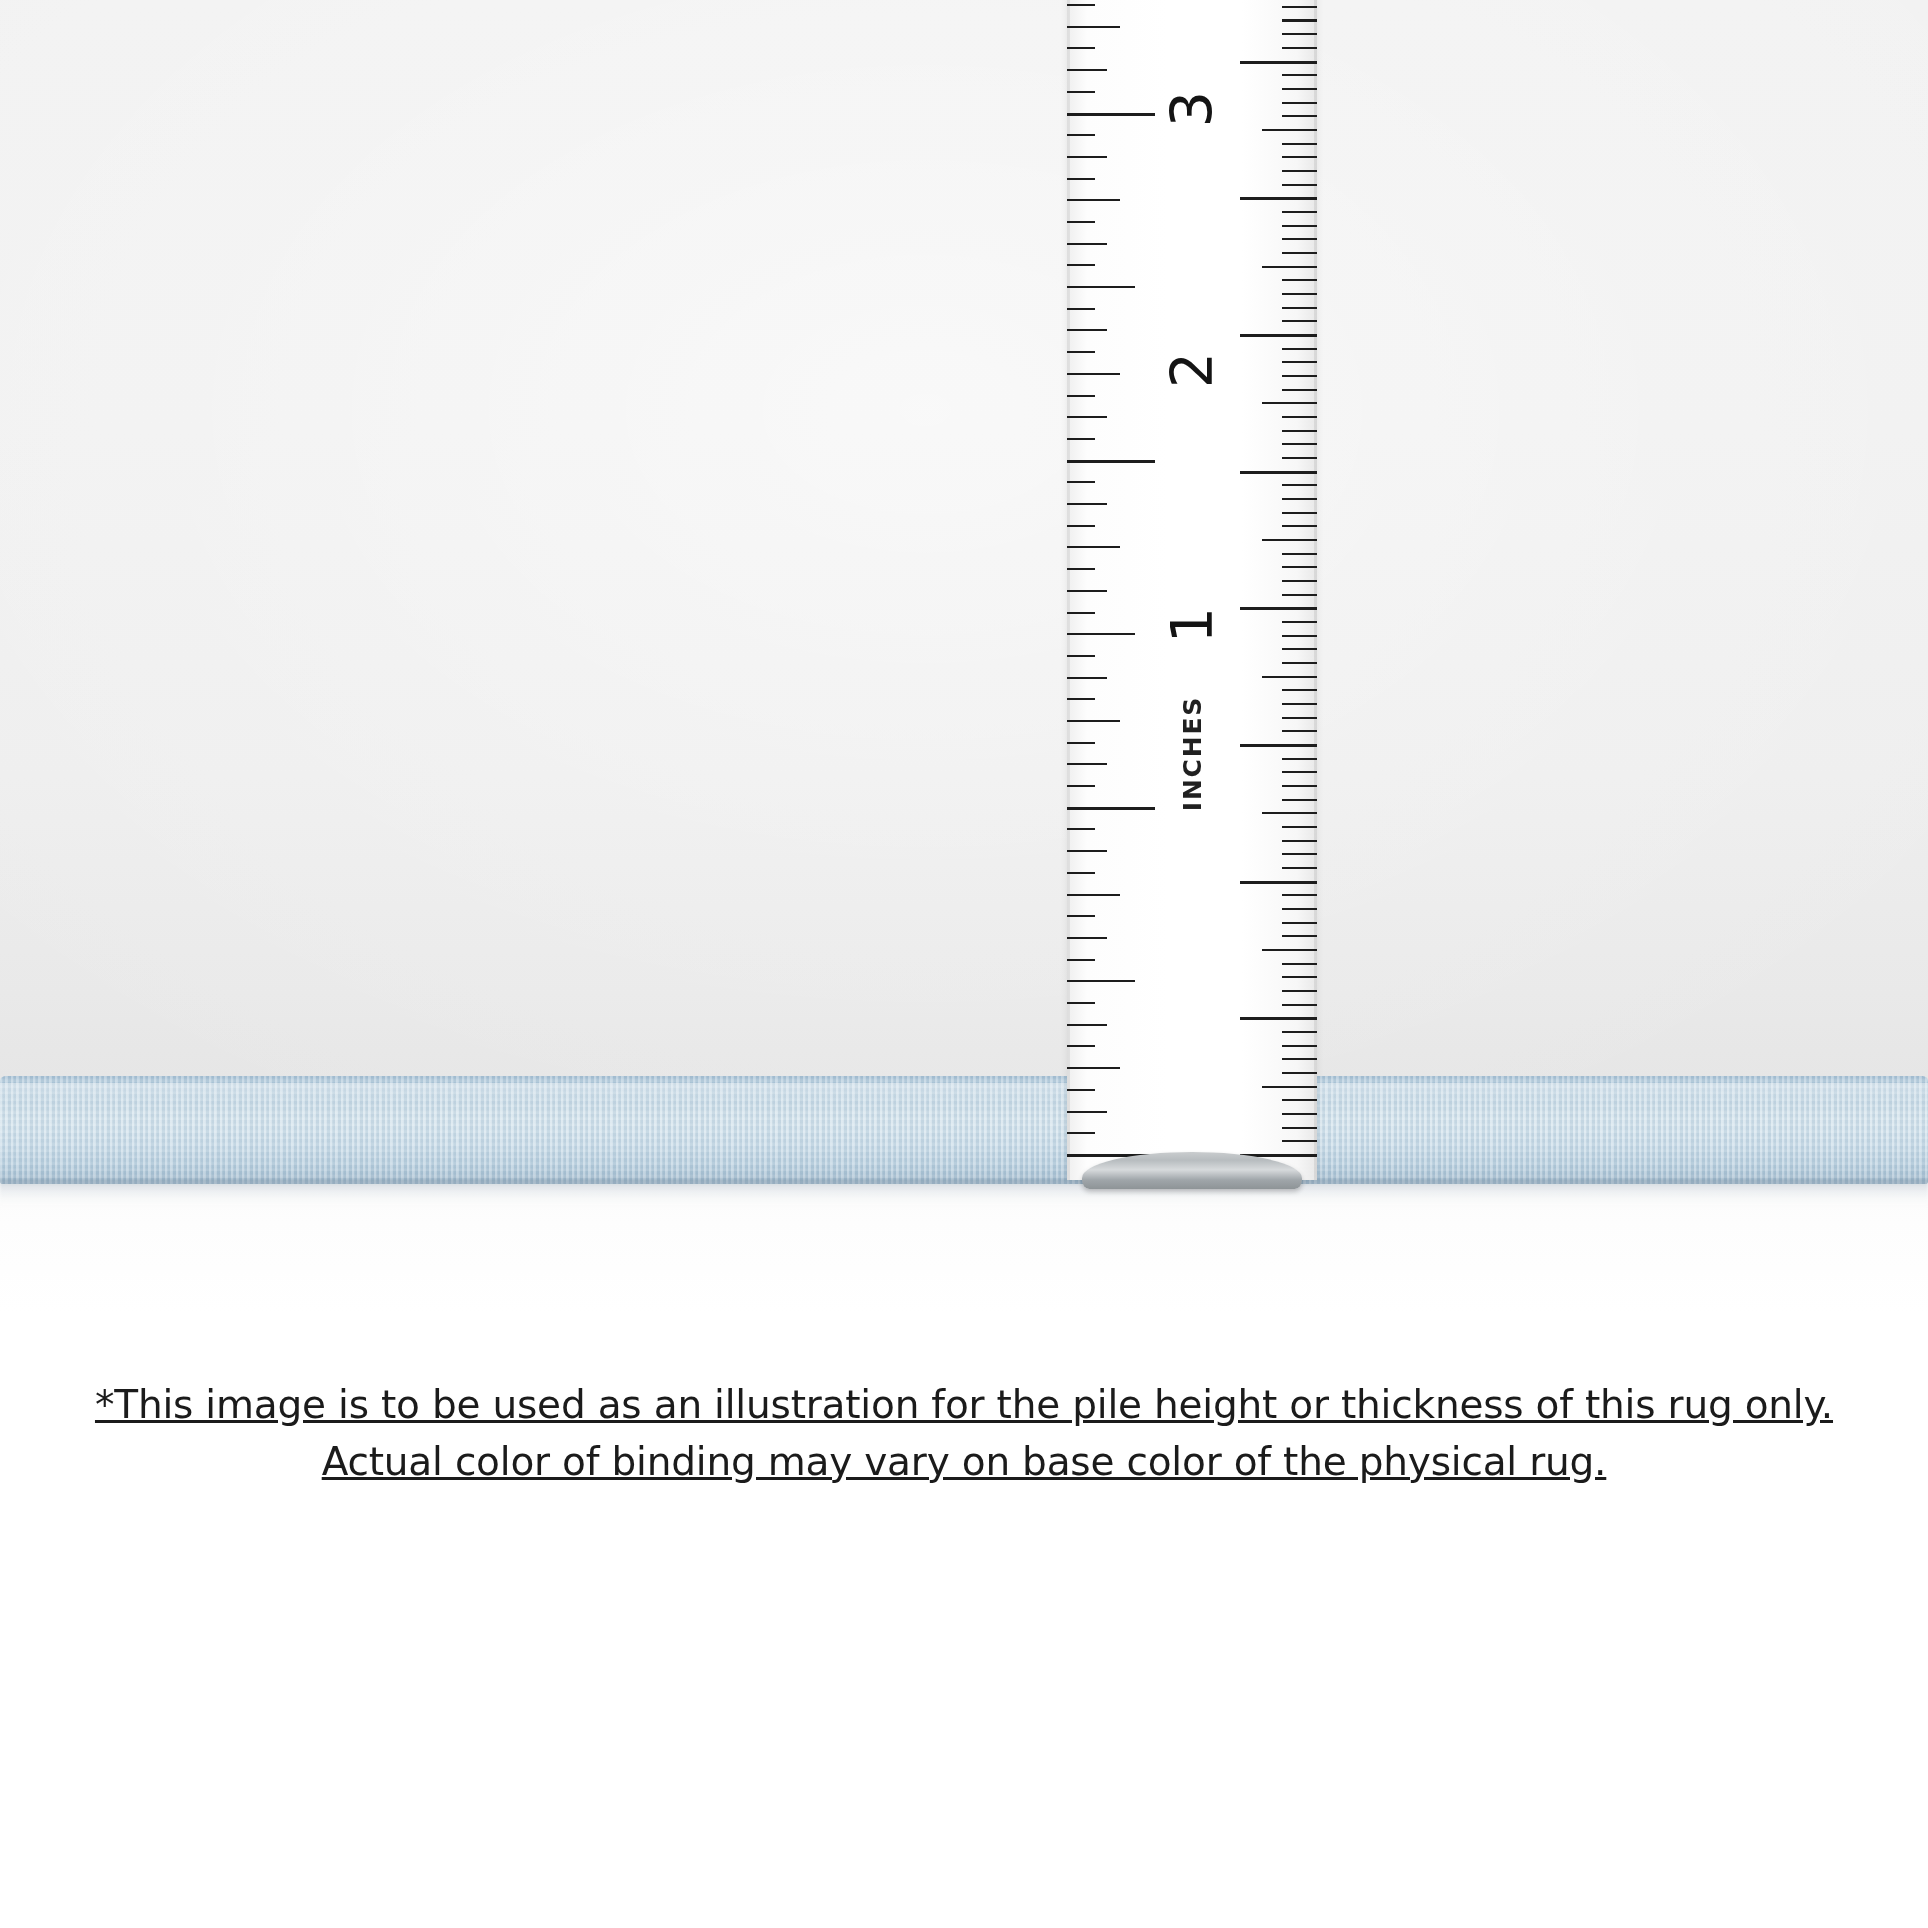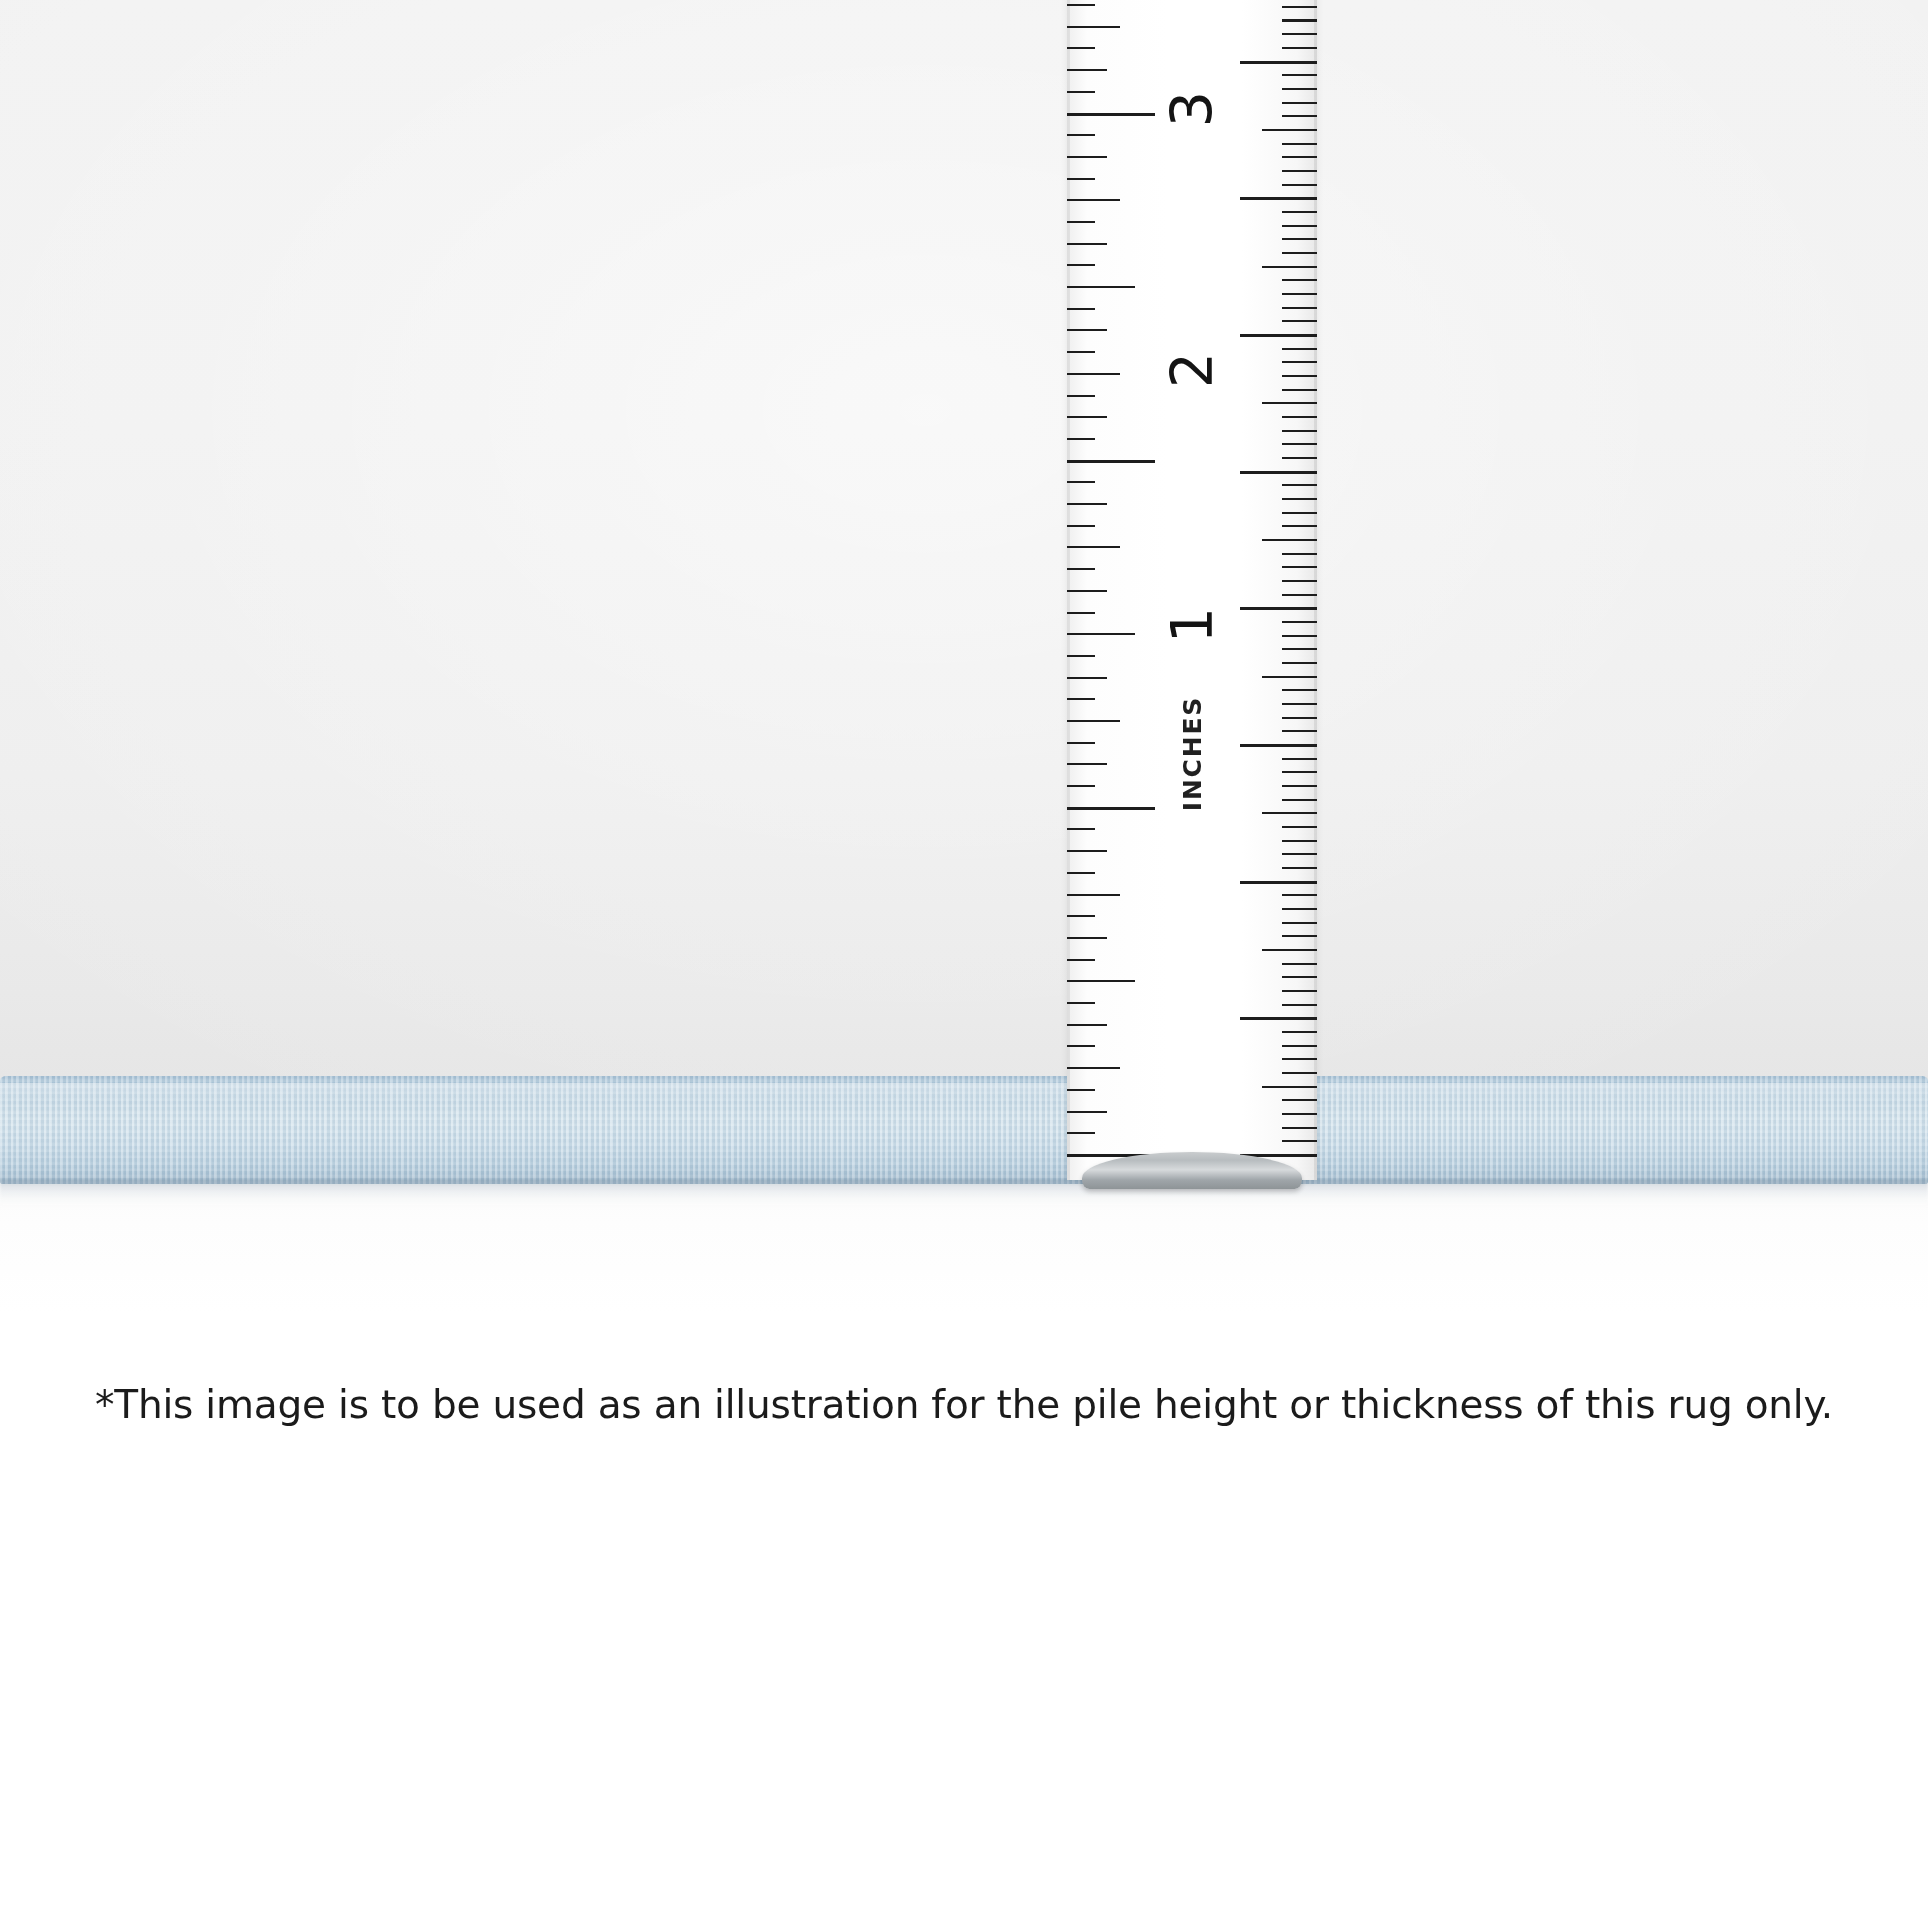--- a/index.html
+++ b/index.html
@@ -249,21 +249,21 @@
     left: 0;
     top: 1377px;
     width: 1928px;
     text-align: center;
     color: #1b1b1b;
     font-family: "DejaVu Sans", sans-serif;
     font-size: 39px;
     line-height: 1.45;
     letter-spacing: -0.2px;
   }
-  .caption .line { display: block; }
+  .caption .line { display: block; text-decoration: underline; }
 </style>
 </head>
 <body>
 
 <div class="photo">
 
   <div class="wall"></div>
   <div class="wall-vignette"></div>
 
   <div class="floor"></div>
@@ -428,14 +428,15 @@
     <div class="tape-num big" style="top: 342px;">2</div>
     <div class="tape-num big" style="top: 597px;">1</div>
     <div class="tape-unit" style="top: 744px;">INCHES</div>
   </div>
   <div class="tape-hook"></div>
 
 </div>
 
 <div class="caption">
   <span class="line">*This image is to be used as an illustration for the pile height or thickness of this rug only.</span>
+  <span class="line">Actual color of binding may vary on base color of the physical rug.</span>
 </div>
 
 
 </body></html>

